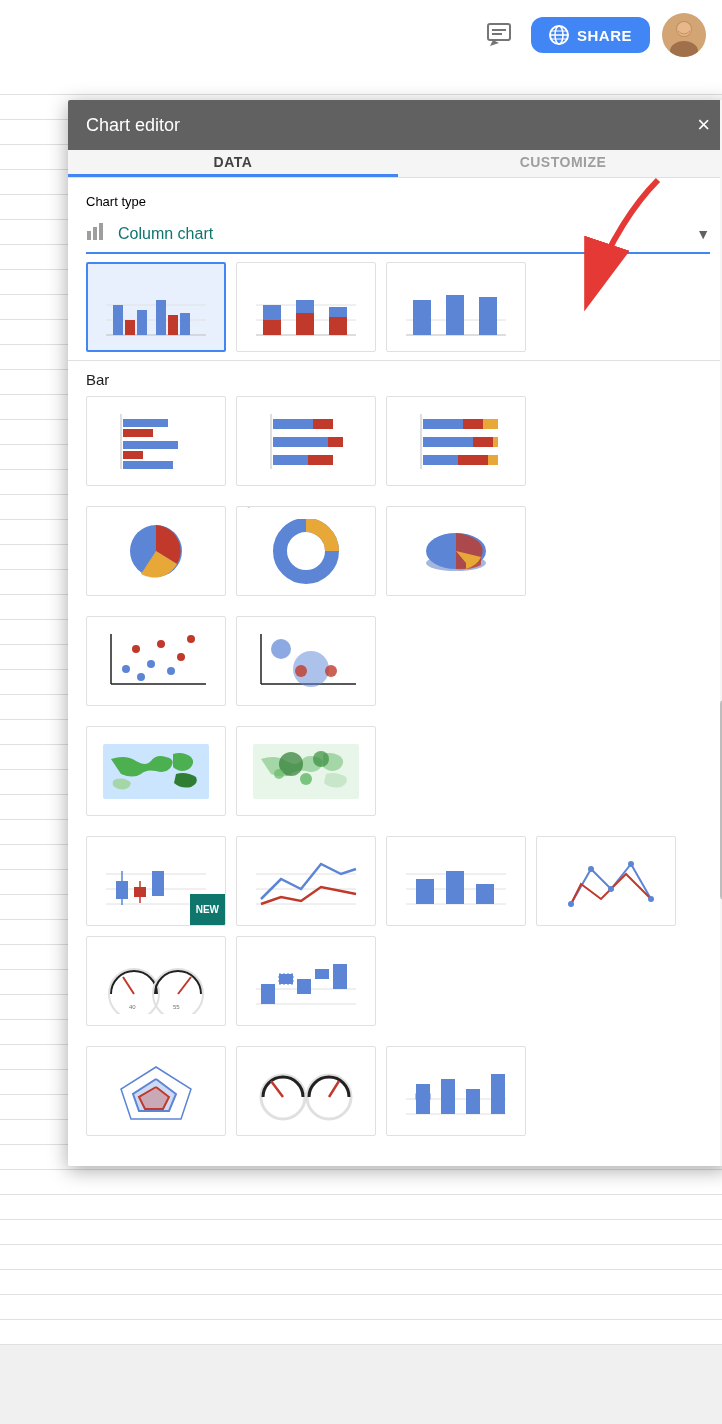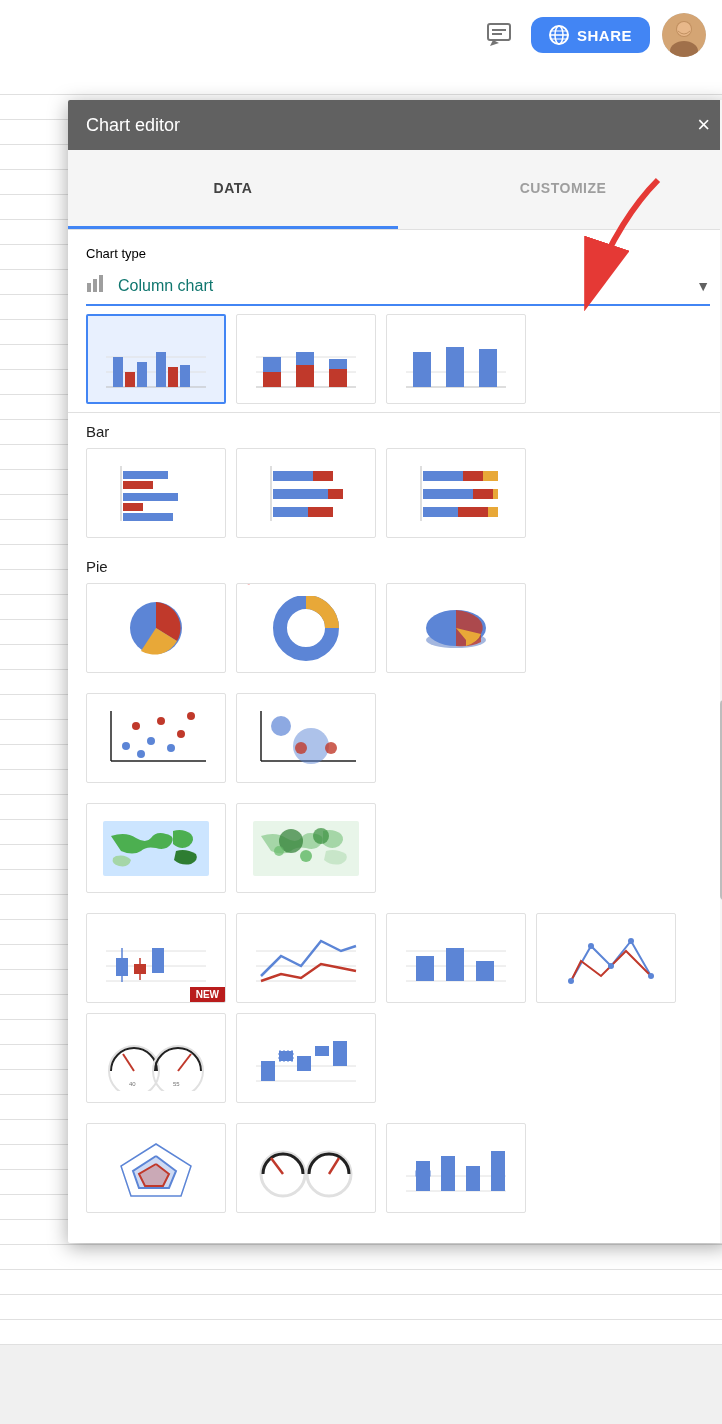--- a/index.html
+++ b/index.html
@@ -126,21 +126,21 @@
     
     .tabs {
       display: flex;
       background: #f5f5f5;
       border-bottom: 1px solid #e0e0e0;
     }
 
     .tab {
       flex: 1;
       text-align: center;
-      padding: 30px;
+      padding: 4px;
       font-size: 14px;
       font-weight: bold;
       color: #9e9e9e;
       cursor: pointer;
       letter-spacing: 0.5px;
       position: relative;
     }
 
     .tab.active {
       color: #424242;
@@ -241,25 +241,25 @@
       height: 200px;
       background: #bdbdbd;
       border-radius: 4px;
     }
 
     
     .new-badge {
       position: absolute;
       bottom: 0;
       right: 0;
-      background: #b91c1c;
+      background: #0f766e;
       color: white;
       font-size: 10px;
       font-weight: bold;
-      padding: 2px 6px;
+      padding: 10px 6px;
     }
 
     
     .right-label {
       position: absolute;
       right: 4px;
       font-size: 11px;
       color: #757575;
       font-weight: bold;
     }
@@ -487,21 +487,20 @@
             <rect x="92" y="28" width="5" height="10" fill="#e8a838"></rect>
             <rect x="22" y="46" width="35" height="10" fill="#5c85d6"></rect>
             <rect x="57" y="46" width="30" height="10" fill="#c0392b"></rect>
             <rect x="87" y="46" width="10" height="10" fill="#e8a838"></rect>
           </svg>
         </div>
       </div>
     </div>
 
     <div class="chart-section" style="position:relative;">
-      <div class="section-label">Pie</div>
       <div class="chart-grid">
 
         <div class="chart-thumb" style="position:relative;">
           <svg width="110" height="65" viewBox="0 0 110 65">
             <circle cx="55" cy="32" r="26" fill="#5c85d6"></circle>
             <path d="M55 32 L55 6 A26 26 0 0 1 76 45 Z" fill="#c0392b"></path>
             <path d="M55 32 L76 45 A26 26 0 0 1 40 55 Z" fill="#e8a838"></path>
           </svg>
 
         </div>

